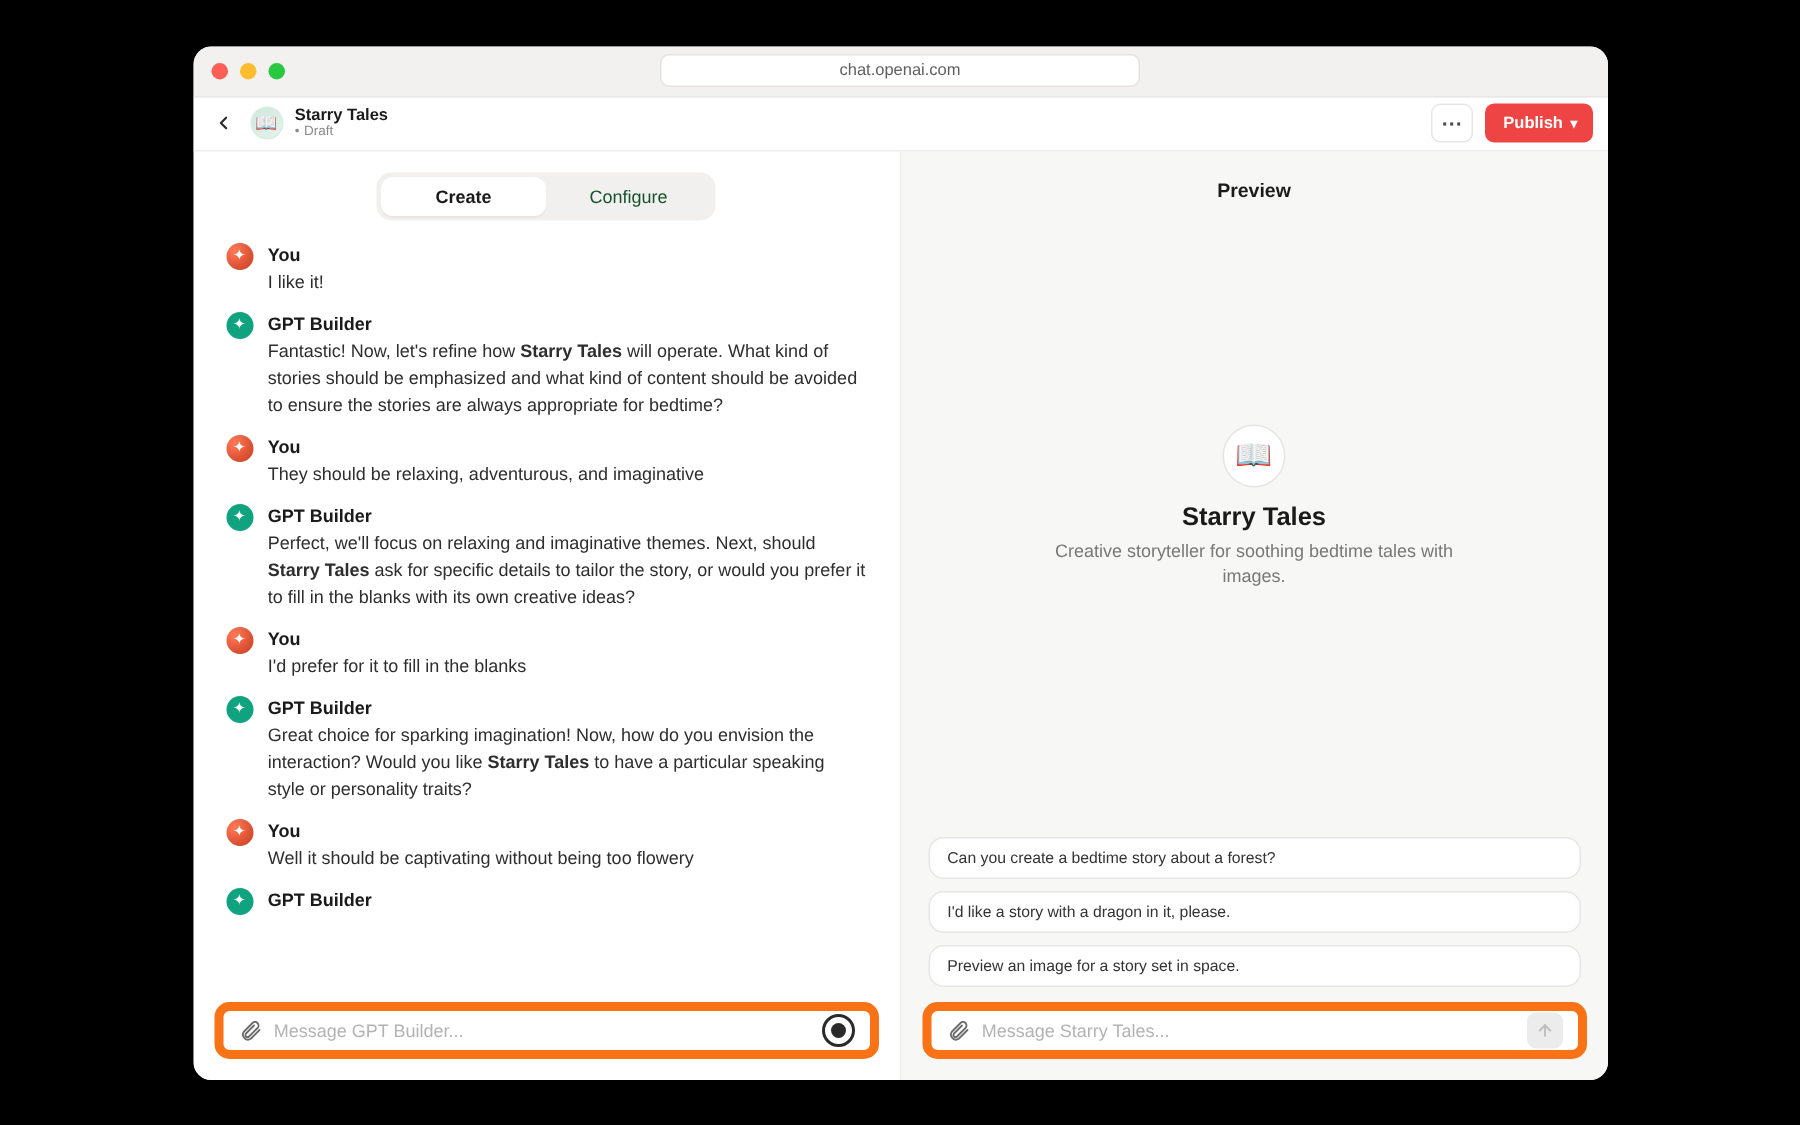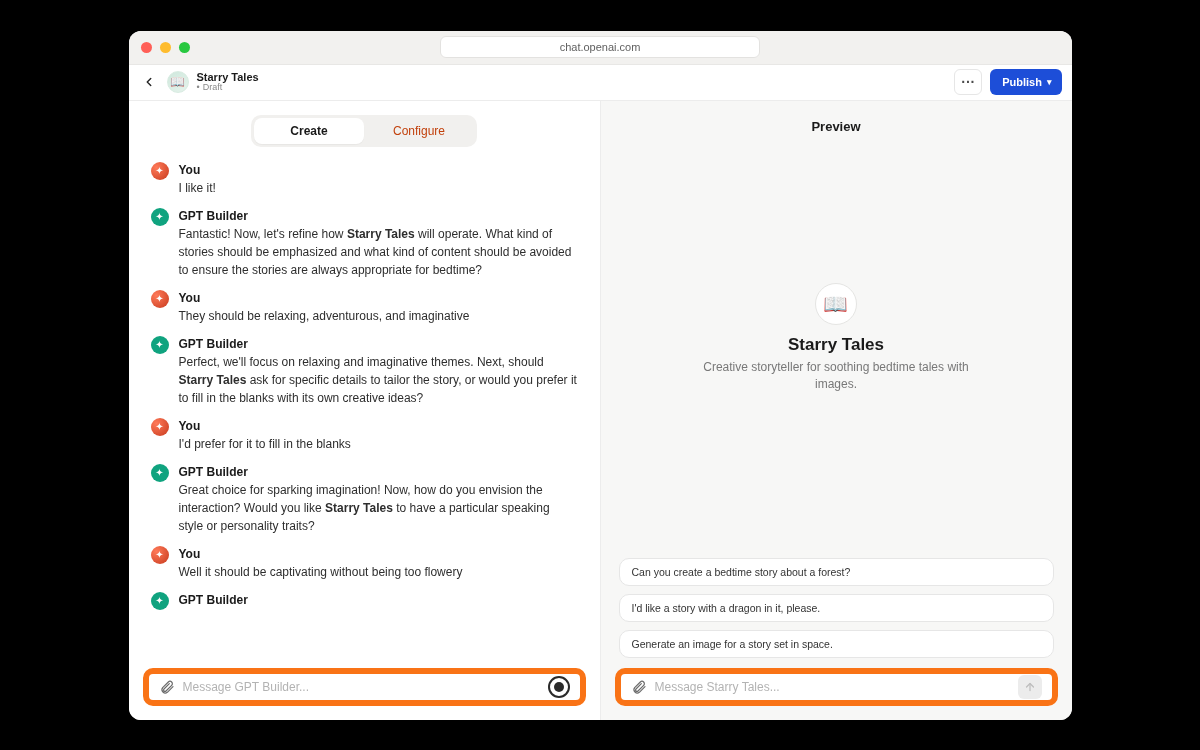--- a/index.html
+++ b/index.html
@@ -83,21 +83,21 @@
     width: 28px; height: 26px;
     border:1px solid #e6e6e6; border-radius:6px;
     background:#fff;
     display:flex; align-items:center; justify-content:center;
     color:#4b4b4b; font-size:14px; font-weight:700;
     cursor:pointer;
   }
   .publish-btn {
     height: 26px;
     padding: 0 10px 0 12px;
-    background:#1d4ed8;
+    background:#ef4444;
     color:#fff;
     border:none; border-radius:6px;
     font-size: 11px; font-weight:600;
     display:flex; align-items:center; gap:5px;
     cursor:pointer;
   }
   .publish-btn .chev { font-size:9px; }
   
   .body {
     flex:1;
@@ -122,21 +122,21 @@
     display:flex;
     background:#f1f0ee;
     border-radius:10px;
     padding:3px;
   }
   .tab {
     width:110px; height:26px;
     display:flex; align-items:center; justify-content:center;
     border-radius:8px;
     font-size:12px;
-    color:#c2410c;
+    color:#14532d;
     cursor:pointer;
   }
   .tab.active {
     background:#fff;
     color:#1a1a1a;
     font-weight:600;
     box-shadow: 0 1px 1px rgba(0,0,0,0.04);
   }
   
   .conv {
@@ -402,21 +402,21 @@
 
       <div class="preview-center">
         <div class="avatar-circle">📖</div>
         <div class="gpt-title">Starry Tales</div>
         <div class="gpt-sub">Creative storyteller for soothing bedtime tales with images.</div>
       </div>
 
       <div class="suggestions">
         <button class="sugg">Can you create a bedtime story about a forest?</button>
         <button class="sugg">I'd like a story with a dragon in it, please.</button>
-        <button class="sugg">Generate an image for a story set in space.</button>
+        <button class="sugg">Preview an image for a story set in space.</button>
       </div>
 
       <div class="composer-row">
         <div class="composer">
           <span class="paperclip">
             <svg width="16" height="16" viewBox="0 0 24 24" fill="none" stroke="currentColor" stroke-width="1.8" stroke-linecap="round" stroke-linejoin="round">
                 <path d="M21 11.5l-8.5 8.5a5 5 0 0 1-7-7L14 4.5a3.5 3.5 0 0 1 5 5L10.5 18a2 2 0 0 1-3-3l8-8"></path>
               </svg>
           </span>
           <input type="text" placeholder="Message Starry Tales..." style="">

